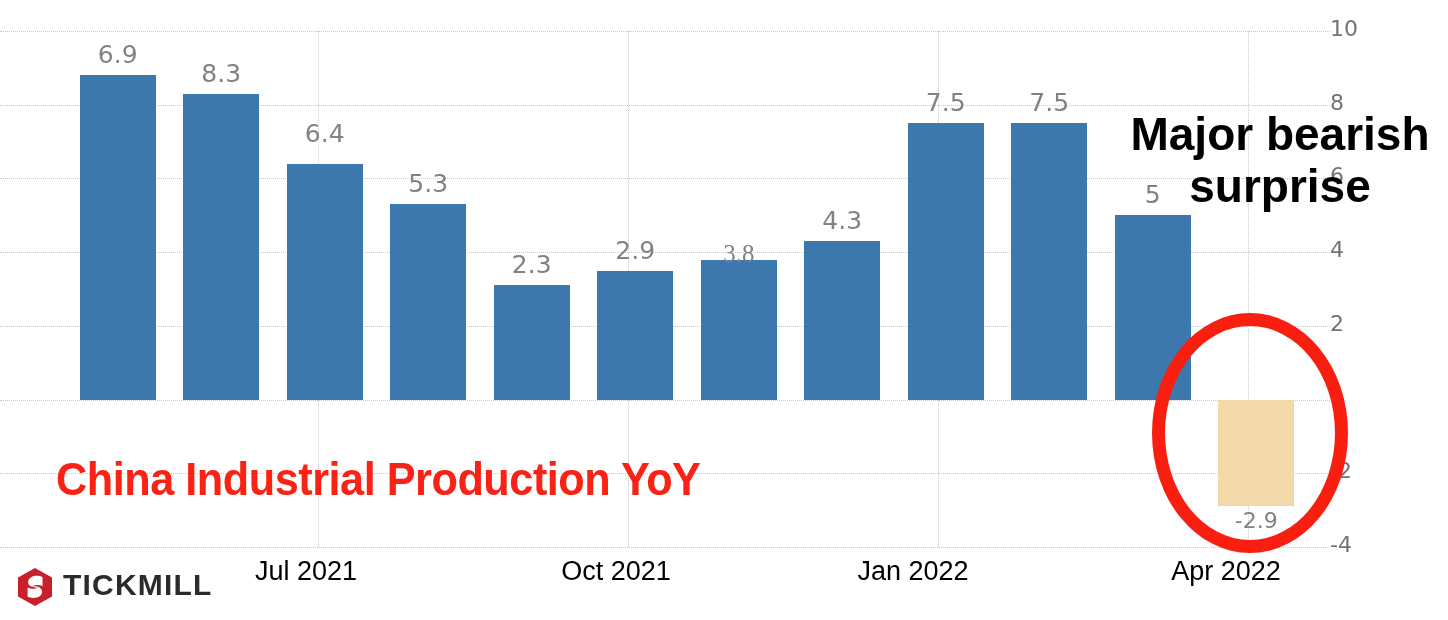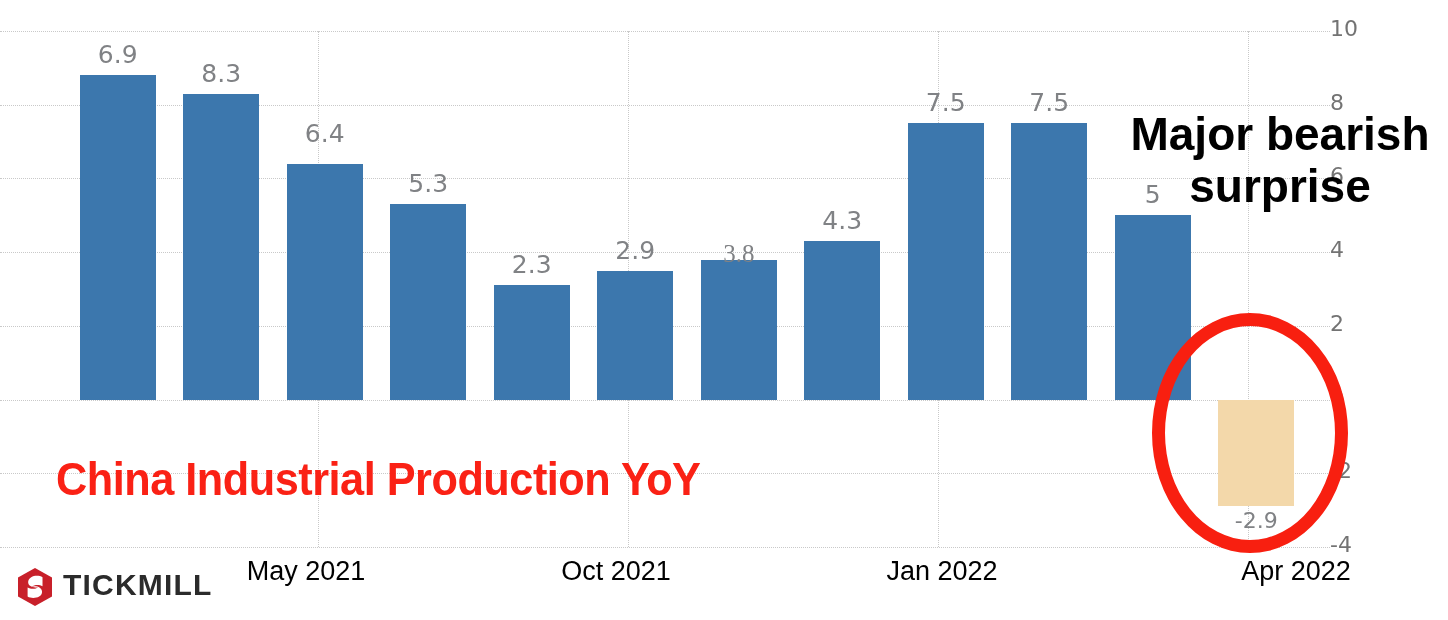--- a/index.html
+++ b/index.html
@@ -117,24 +117,24 @@
       <div class="ytick" style="top: 89.7143px;">8</div>
       <div class="ytick" style="top: 163.429px;">6</div>
       <div class="ytick" style="top: 237.143px;">4</div>
       <div class="ytick" style="top: 310.857px;">2</div>
       <div class="ytick" style="top: 384.571px;">0</div>
       <div class="ytick" style="top: 458.286px;">-2</div>
       <div class="ytick" style="top: 532px;">-4</div>
     </div>
 
   <div id="xticks">
-      <div class="xtick" style="left: 306px;">May 2021</div>
+      <div class="xtick" style="left: 306px;">Jul 2021</div>
       <div class="xtick" style="left: 616px;">Oct 2021</div>
-      <div class="xtick" style="left: 942px;">Jan 2022</div>
-      <div class="xtick" style="left: 1296px; text-align: right;">Apr 2022</div>
+      <div class="xtick" style="left: 913px;">Jan 2022</div>
+      <div class="xtick" style="left: 1226px; text-align: right;">Apr 2022</div>
     </div>
 
   <div id="highlight-ellipse"></div>
 
   <div id="callout">
     <div>Major bearish</div>
     <div>surprise</div>
   </div>
 
   <div id="chart-title">China Industrial Production YoY</div>

